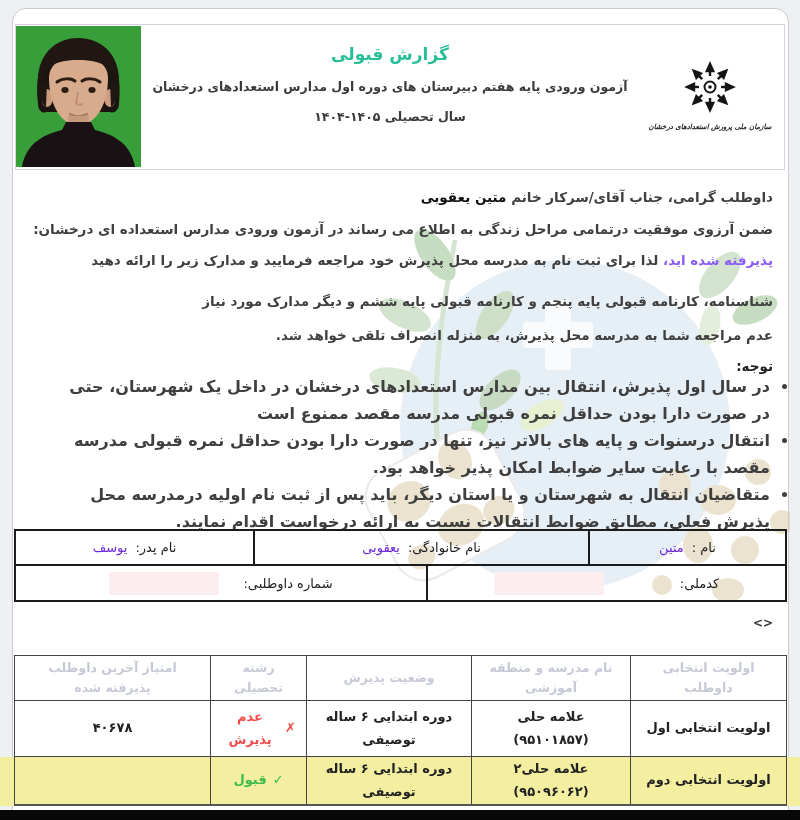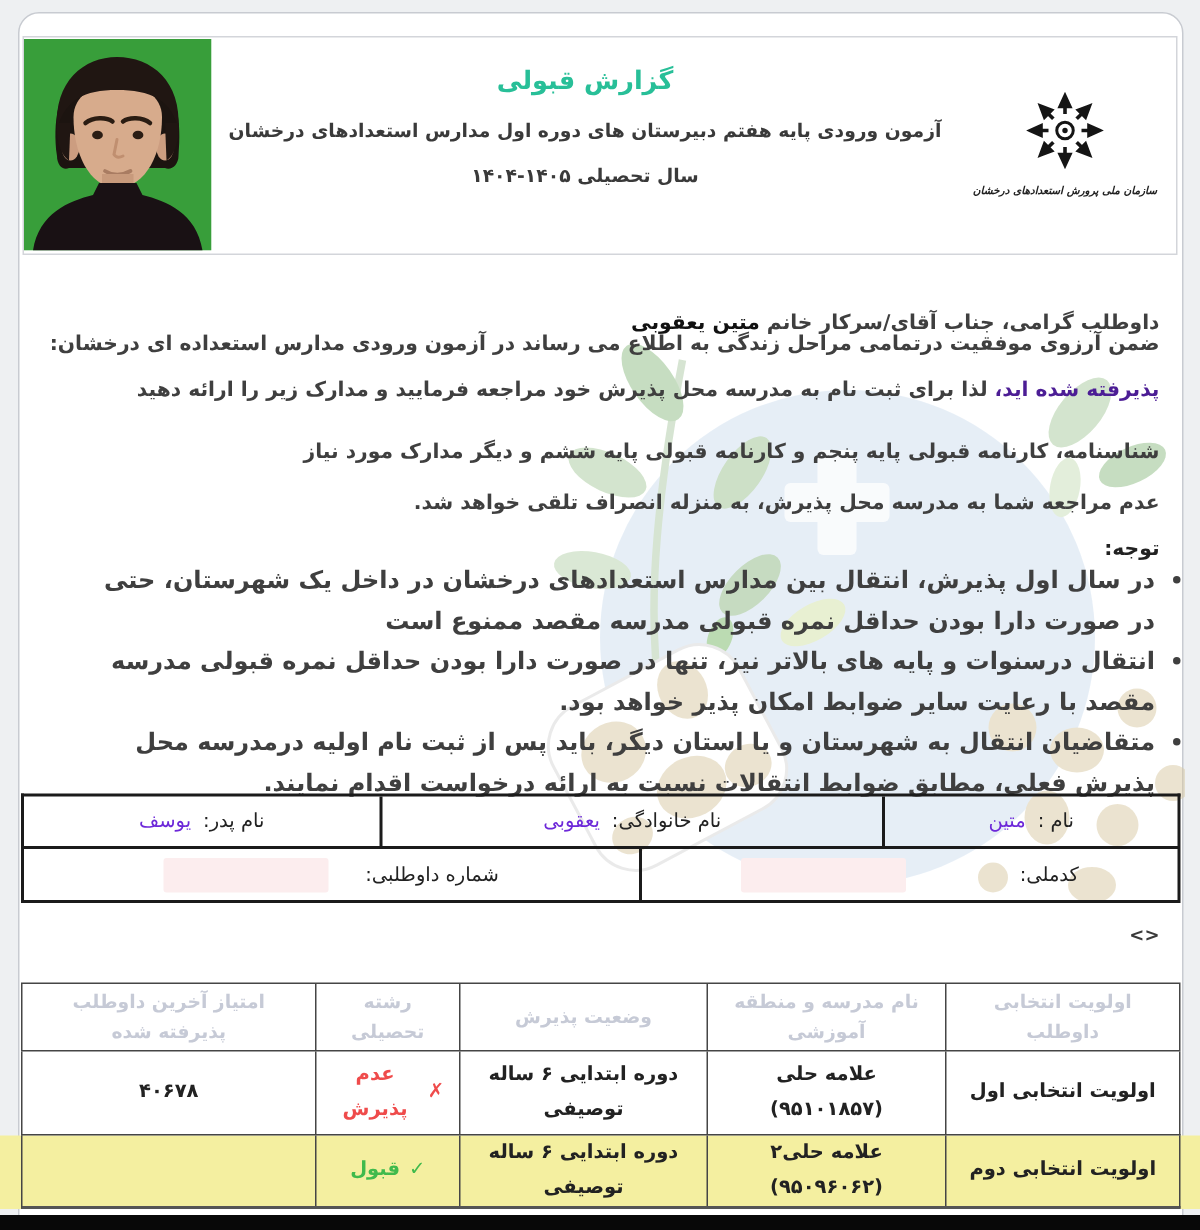--- a/index.html
+++ b/index.html
@@ -20,27 +20,27 @@
   .header-box{
     position:absolute;left:15px;top:24px;width:768px;height:144px;
     border:1px solid #d3d5da;background:#fff;z-index:3;
   }
   .photo{position:absolute;left:16px;top:26px;width:125px;height:141px;z-index:4;}
   .title-block{position:absolute;left:150px;top:36px;width:480px;text-align:center;z-index:4;}
   .report-title{font-size:17px;font-weight:bold;color:#28bf98;margin:8px 0 0;text-align:center;}
   .report-sub{font-size:12.5px;font-weight:bold;color:#3a3a3a;margin-top:15px;}
   .logo{position:absolute;left:645px;top:60px;width:130px;height:86px;z-index:4;}
   .para{position:absolute;right:27px;left:30px;text-align:right;font-size:13.5px;font-weight:bold;color:#3f3f3f;line-height:31px;z-index:3;}
-  .p1{top:200px;}
+  .p1{top:182px;}
   .p2{top:214px;}
   .p3{top:286px;}
   .p4{top:320px;}
   .notice-head{top:351px;color:#222;}
   .name-strong{color:#111;}
-  .green-text{color:#4c1d95;}
+  .green-text{color:#8b5cf6;}
   .notice-list{
     position:absolute;right:30px;left:34px;top:374px;margin:0;
     padding:0;padding-inline-start:0;padding-inline-end:22px;
     font-size:16px;font-weight:bold;color:#3f3f3f;z-index:3;
   }
   .notice-list li{line-height:26.5px;margin-bottom:1px;text-align:right;}
   
   .form-grid{position:absolute;left:14px;top:529px;width:773px;z-index:4;direction:rtl;font-size:13px;}
   .f-row{display:grid;border:2px solid #1b1b1b;box-sizing:border-box;}
   .f-row1{grid-template-columns:195px 335px 1fr;height:35px;border-bottom:none;}

